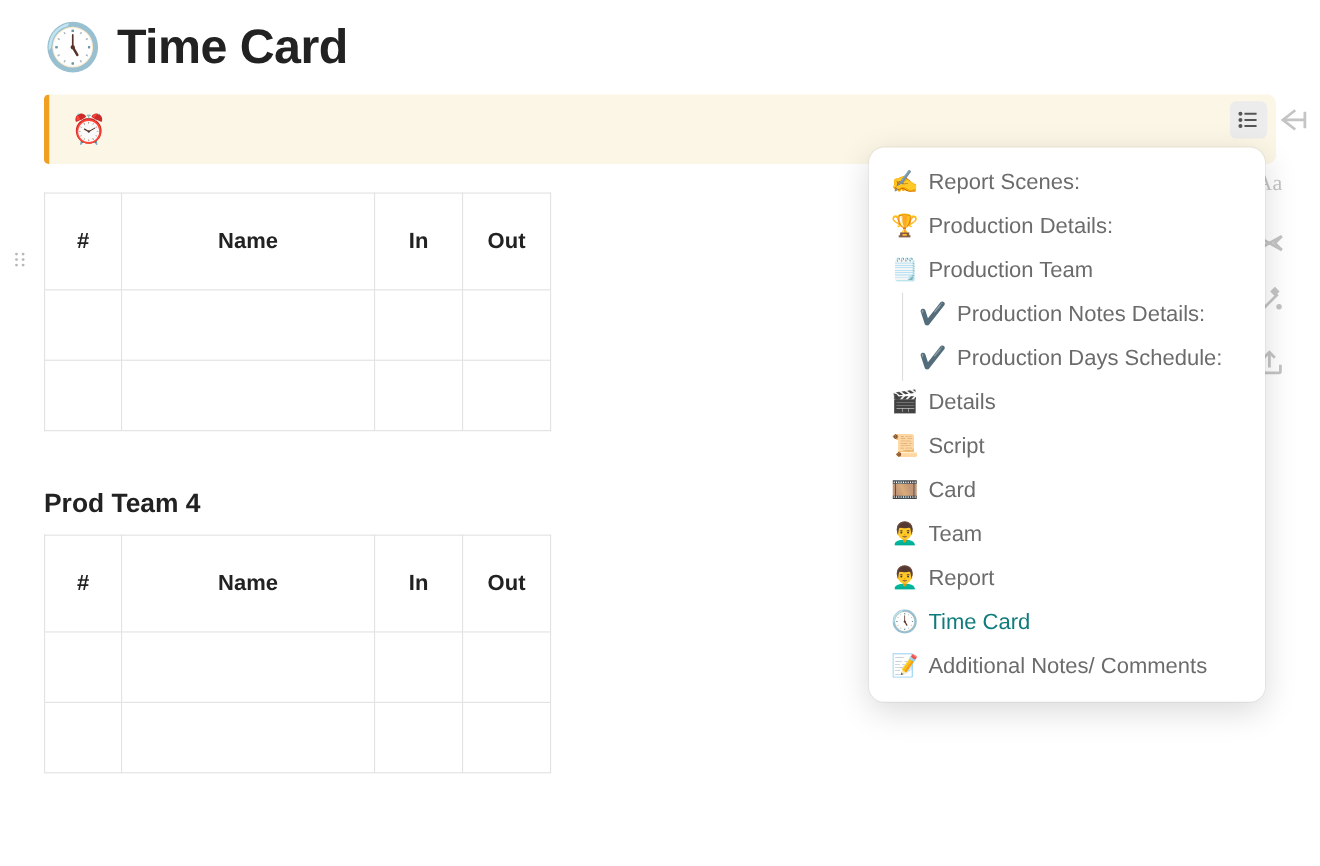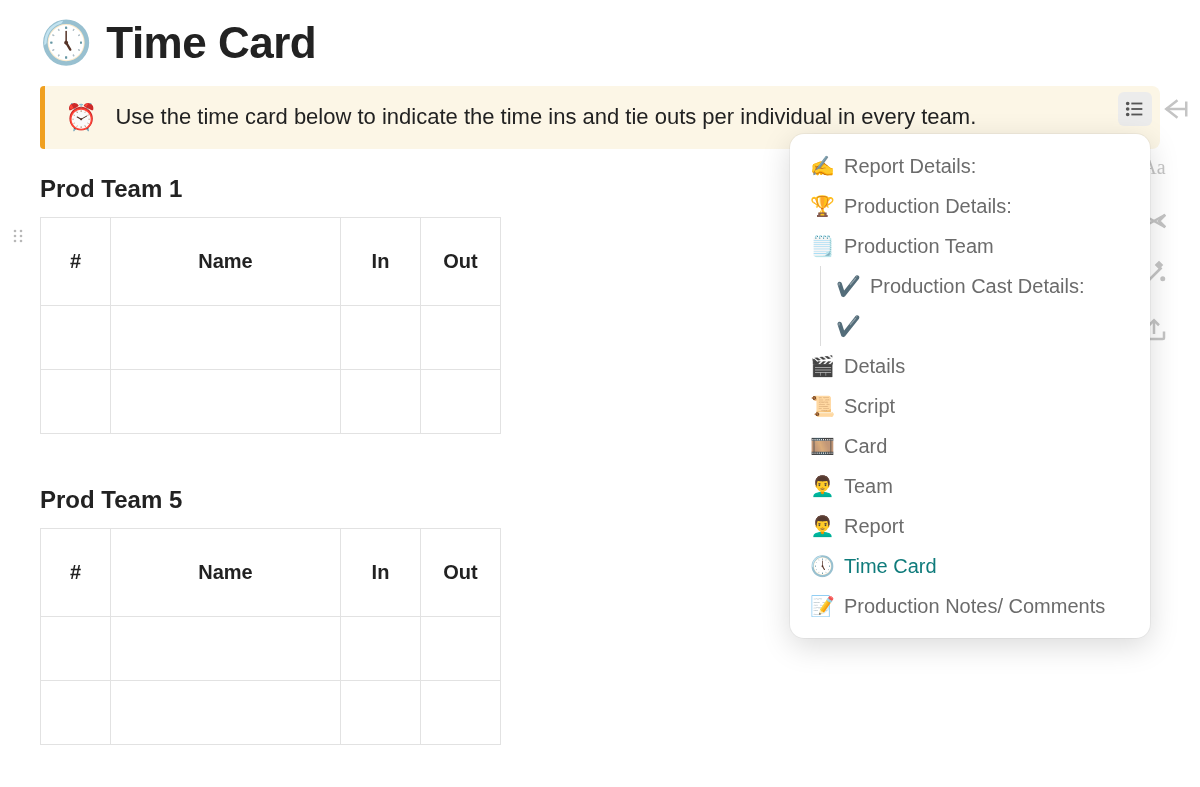--- a/index.html
+++ b/index.html
@@ -50,24 +50,22 @@
 
   <div class="content">
 
     <div class="page-title-row">
       <span class="page-title-emoji">🕔</span>
       <span class="page-title">Time Card</span>
     </div>
 
     <div class="callout">
       <span class="callout-emoji">⏰</span>
-      <span class="callout-text">Use the time card below to indicate the time ins and tie outs per individual in every team.</span>
-    </div>
-
-    <div class="section-title">Prod Team 1</div>
+    </div>
+
 
     <table class="timecard">
       <colgroup>
         <col class="col-num">
           <col class="col-name">
           <col class="col-in">
           <col class="col-out">
       </colgroup>
       <thead>
         <tr>
@@ -88,21 +86,21 @@
             <td></td>
             <td></td>
             <td></td>
             <td></td>
           </tr>
       </tbody>
     </table>
 
     <div style="height:46px"></div>
 
-    <div class="section-title">Prod Team 5</div>
+    <div class="section-title">Prod Team 4</div>
 
     <table class="timecard">
       <colgroup>
         <col class="col-num">
           <col class="col-name">
           <col class="col-in">
           <col class="col-out">
       </colgroup>
       <thead>
         <tr>
@@ -186,36 +184,37 @@
           <path d="M4 14v5a1 1 0 0 0 1 1h14a1 1 0 0 0 1-1v-5"></path>
           <polyline points="8 9 12 5 16 9"></polyline>
           <line x1="12" y1="5" x2="12" y2="16"></line>
         </svg>
     </div>
   </div>
 
   <div class="outline-panel" id="outline-panel">
       <div class="outline-item">
         <span class="outline-emoji">✍️</span>
-        <span class="outline-label">Report Details:</span>
+        <span class="outline-label">Report Scenes:</span>
       </div>
       <div class="outline-item">
         <span class="outline-emoji">🏆</span>
         <span class="outline-label">Production Details:</span>
       </div>
       <div class="outline-item">
         <span class="outline-emoji">🗒️</span>
         <span class="outline-label">Production Team</span>
       </div>
       <div class="outline-item sub">
         <span class="outline-emoji">✔️</span>
-        <span class="outline-label">Production Cast Details:</span>
+        <span class="outline-label">Production Notes Details:</span>
       </div>
       <div class="outline-item sub">
         <span class="outline-emoji">✔️</span>
+        <span class="outline-label">Production Days Schedule:</span>
       </div>
       <div class="outline-item">
         <span class="outline-emoji">🎬</span>
         <span class="outline-label">Details</span>
       </div>
       <div class="outline-item">
         <span class="outline-emoji">📜</span>
         <span class="outline-label">Script</span>
       </div>
       <div class="outline-item">
@@ -229,17 +228,17 @@
       <div class="outline-item">
         <span class="outline-emoji">👨‍🦱</span>
         <span class="outline-label">Report</span>
       </div>
       <div class="outline-item active">
         <span class="outline-emoji">🕔</span>
         <span class="outline-label">Time Card</span>
       </div>
       <div class="outline-item">
         <span class="outline-emoji">📝</span>
-        <span class="outline-label">Production Notes/ Comments</span>
+        <span class="outline-label">Additional Notes/ Comments</span>
       </div>
     </div>
 
 </div>
 
 </body></html>

